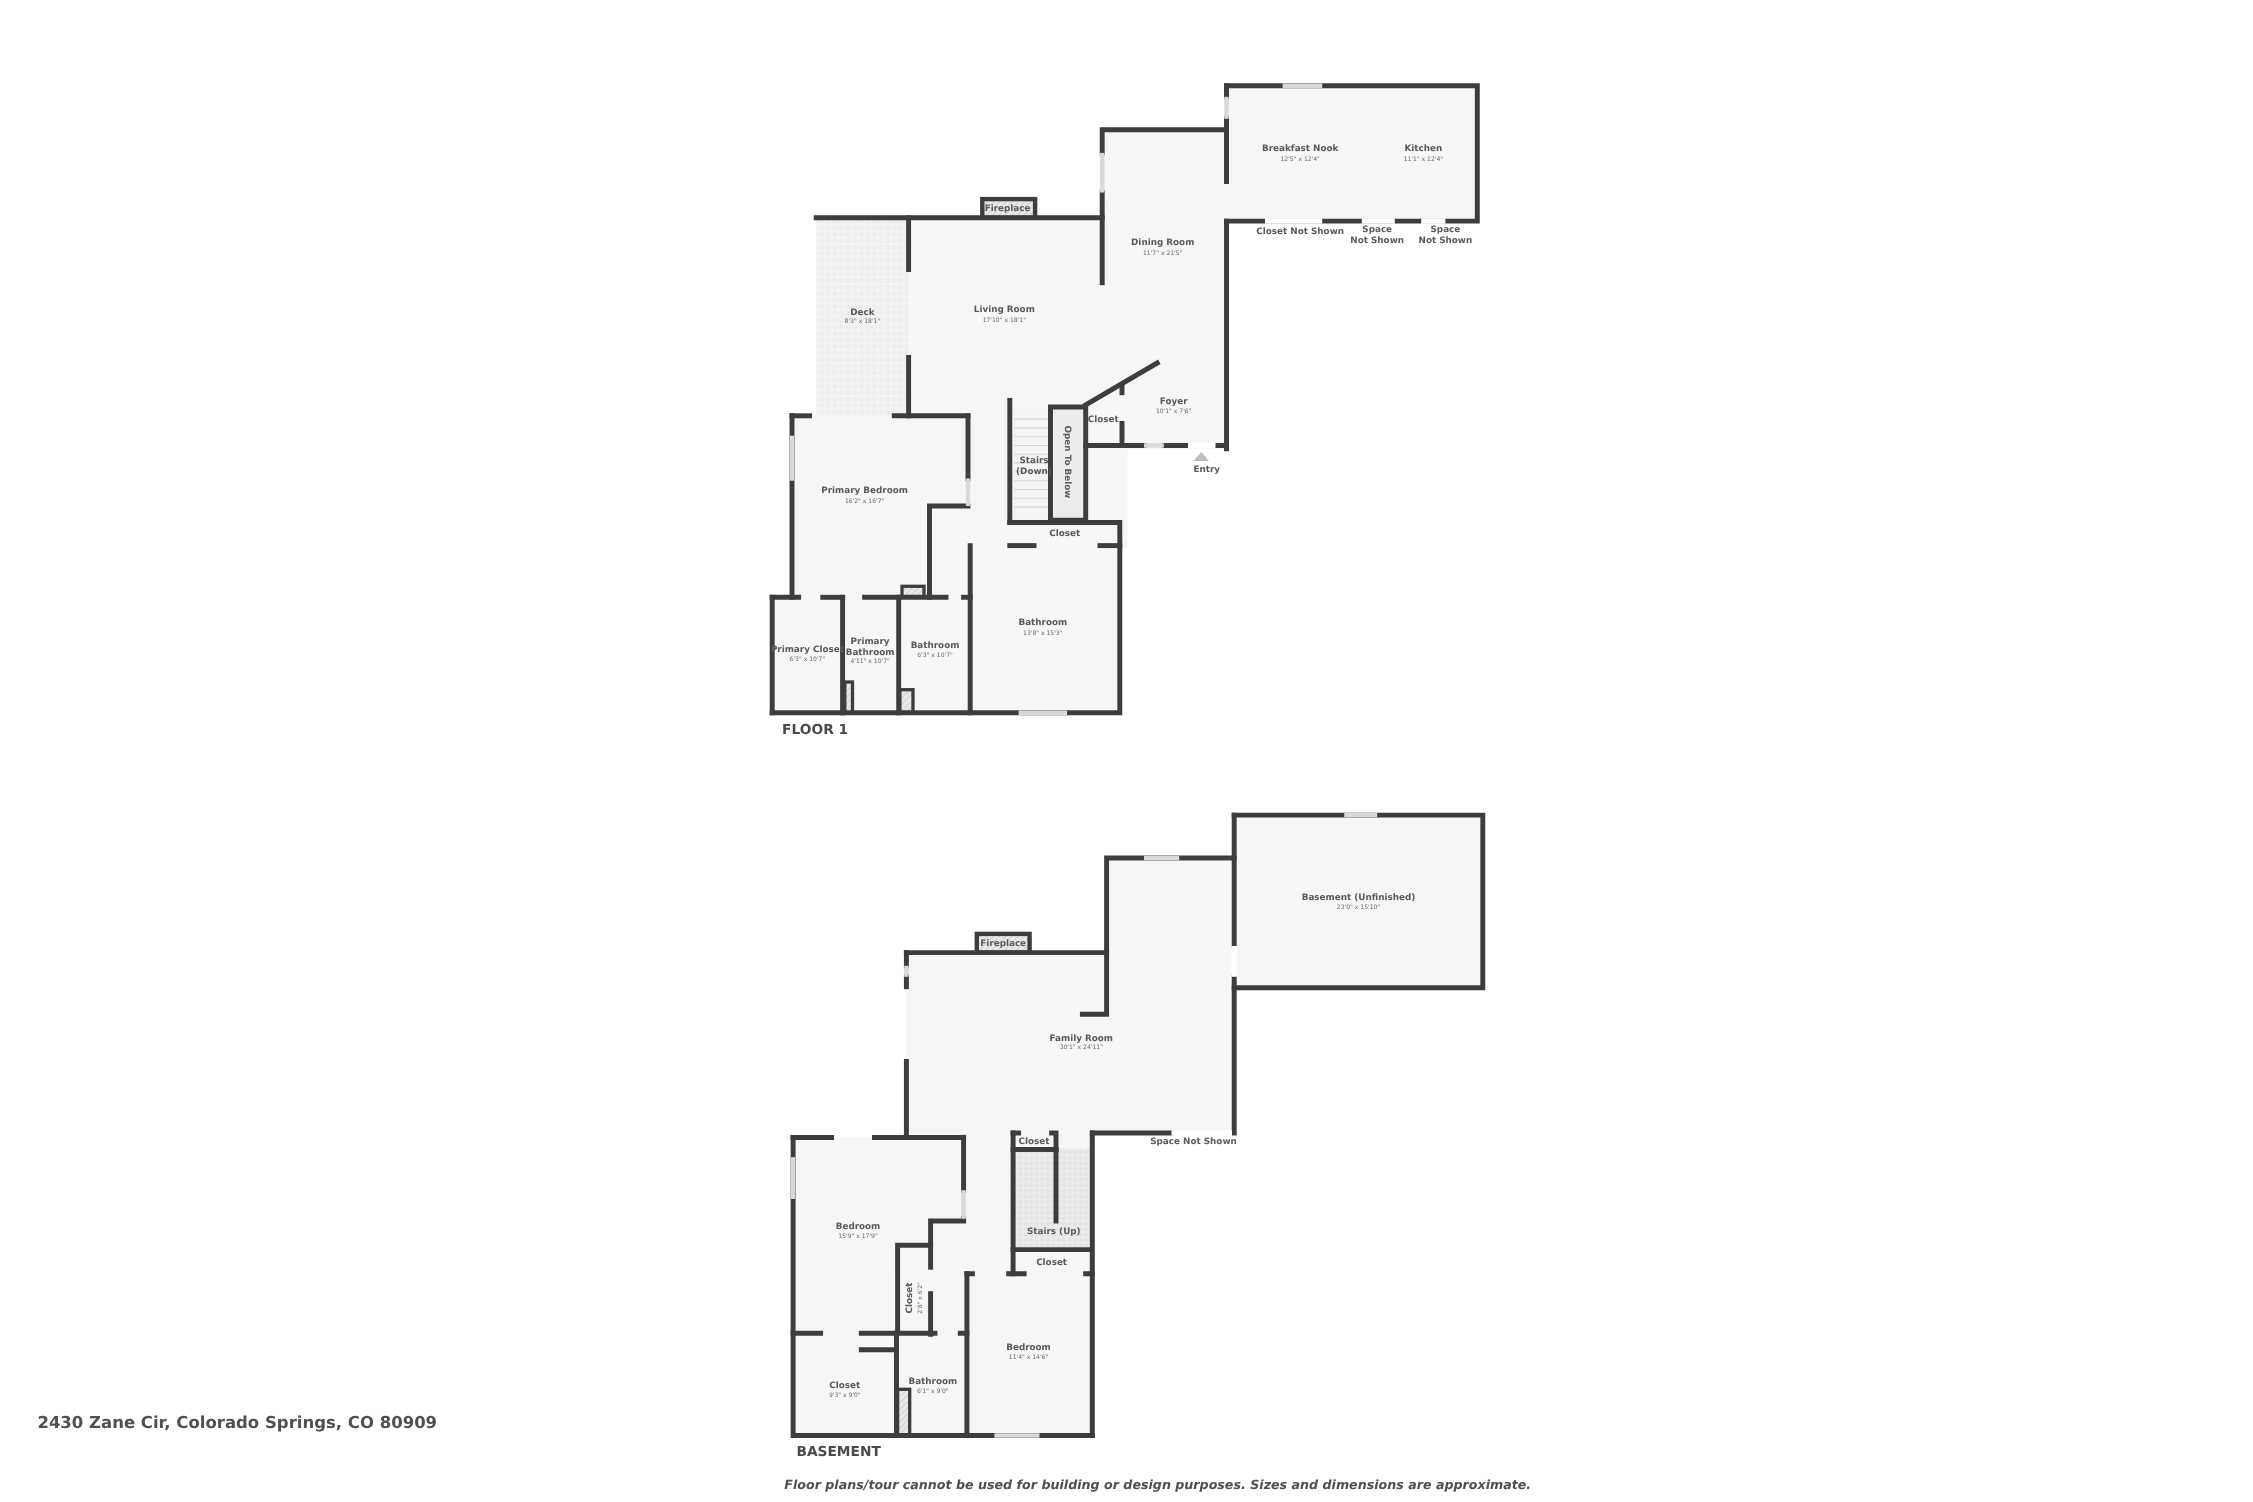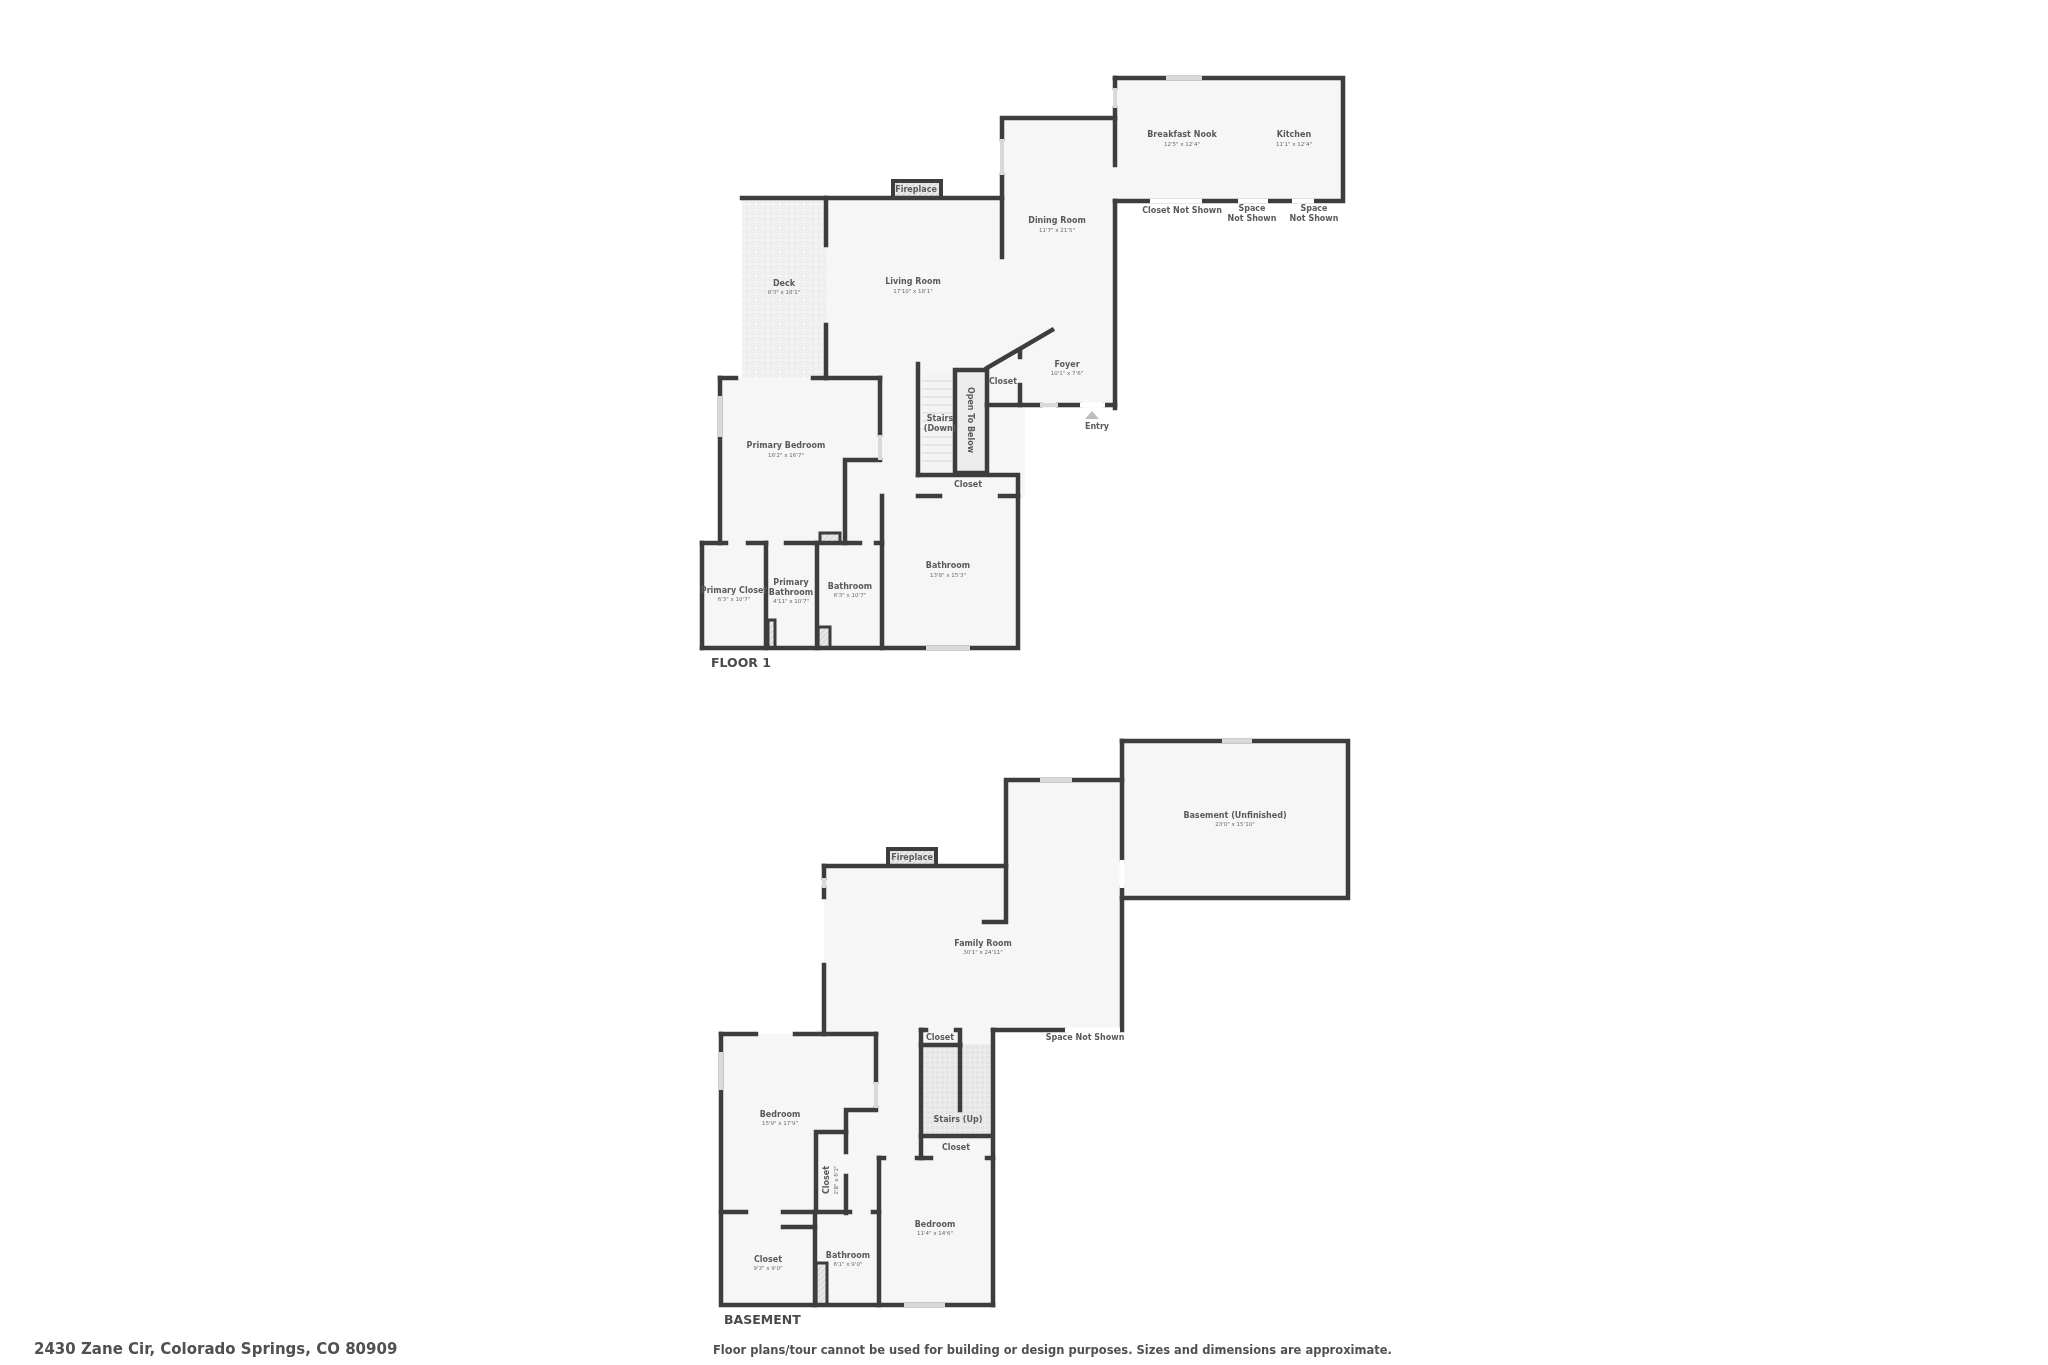--- a/index.html
+++ b/index.html
@@ -7,22 +7,22 @@
            font-family: "DejaVu Sans", "Liberation Sans", sans-serif; color: #555555; }
     svg#plan { position: absolute; left: 0; top: 0; }
     .room { fill: #f6f6f6; }
     .wall { stroke: #3d3d3d; stroke-width: 4.5; fill: none; stroke-linecap: square; }
     .win { stroke: #d9d9d9; stroke-width: 4; }
     .gap { stroke: #ffffff; stroke-width: 5; }
     .rname { font-size: 8px; font-weight: bold; fill: #5a5a5a; text-anchor: middle; }
     .rdim { font-size: 5.5px; fill: #6a6a6a; text-anchor: middle; }
     .floor-title { font-size: 12.5px; font-weight: bold; fill: #4a4a4a; }
     .stairline { stroke: #d6d6d6; stroke-width: 1; }
-    .footer-address { position: absolute; left: 34px; top: 1340px; font-size: 15px; font-weight: bold; color: #505050; }
-    .footer-disclaimer { position: absolute; left: 713px; top: 1343px; font-size: 11.5px; font-weight: bold; color: #505050; }
+    .footer-address { position: absolute; left: 34px; top: 1284px; font-size: 15px; font-weight: bold; color: #505050; }
+    .footer-disclaimer { position: absolute; left: 713px; top: 1343px; font-size: 11.5px; font-weight: bold; color: #505050; font-style: italic; }
   </style>
 </head>
 <body>
 
 <svg id="plan" width="2048" height="1365" viewBox="0 0 2048 1365" xmlns="http://www.w3.org/2000/svg">
   <defs>
     <pattern id="deckPat" width="6" height="6" patternUnits="userSpaceOnUse">
       <rect width="6" height="6" fill="#f3f3f3"></rect>
       <circle cx="3" cy="3" r="1.6" fill="none" stroke="#e2e2e2" stroke-width="0.7"></circle>
     </pattern>

